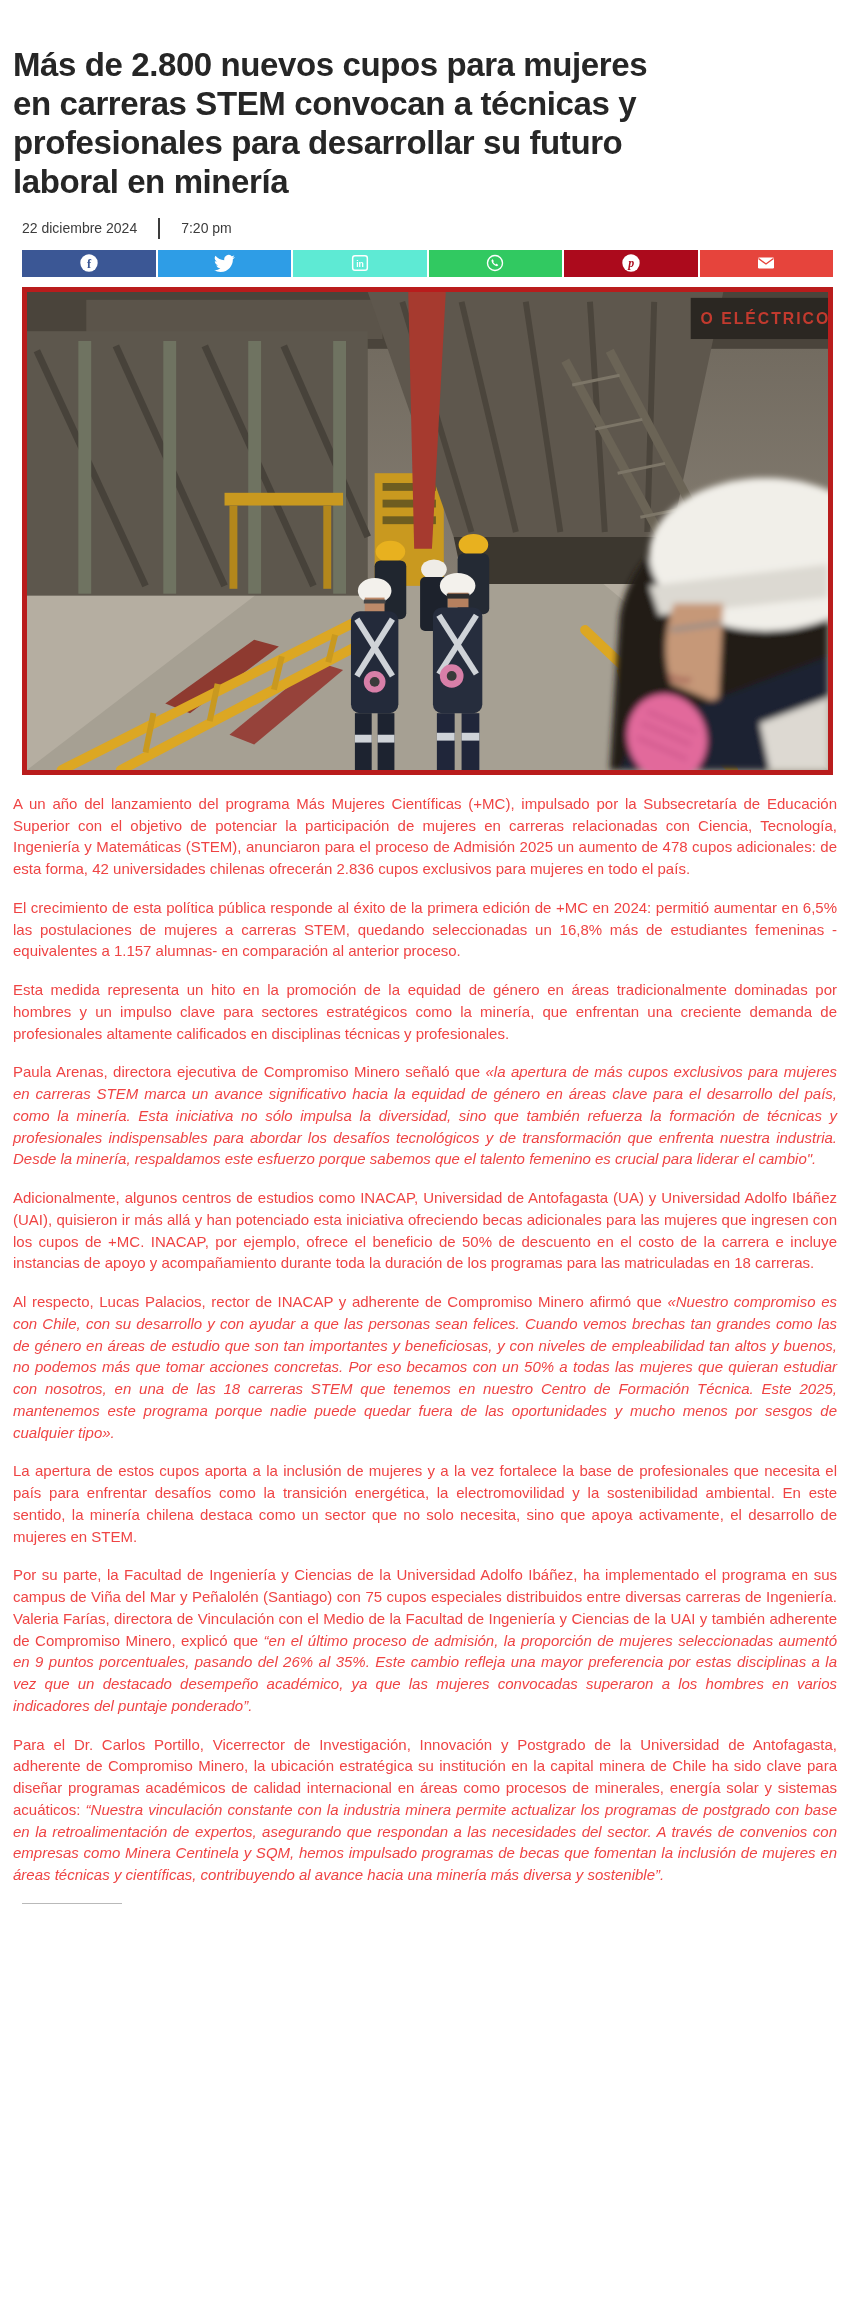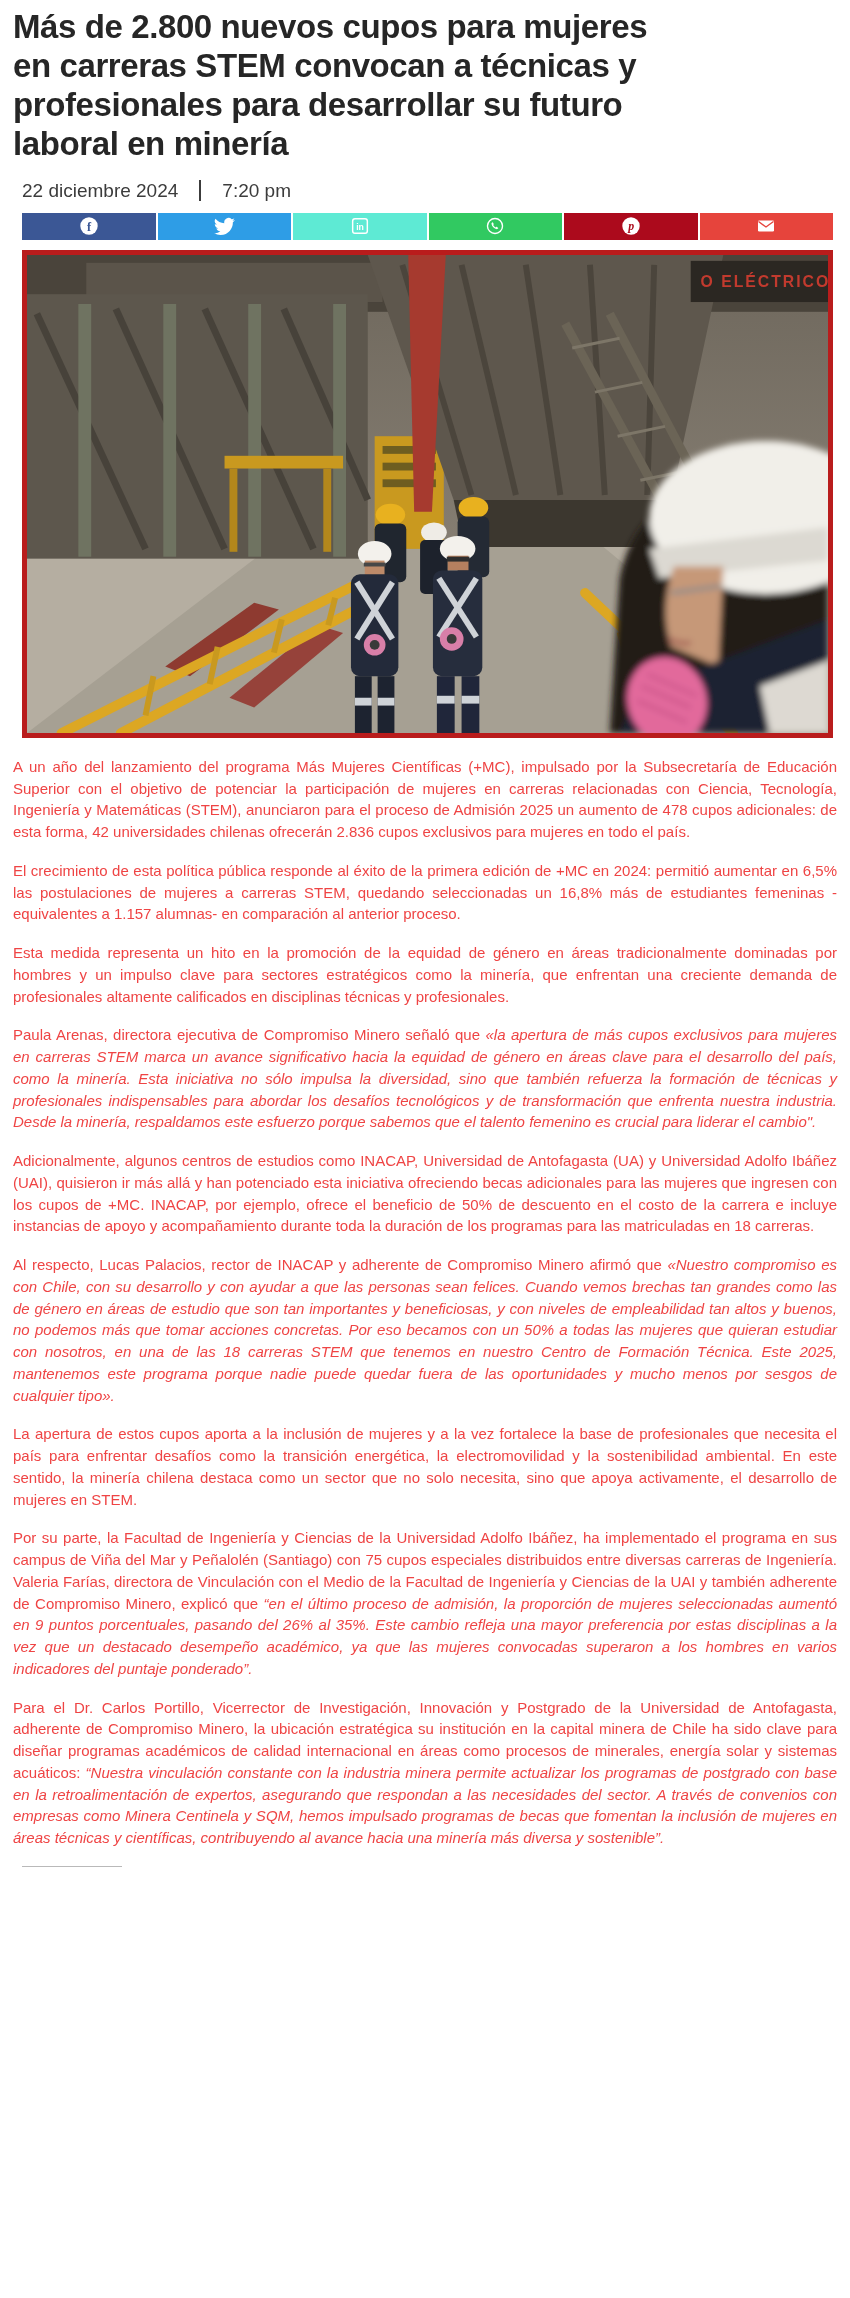--- a/index.html
+++ b/index.html
@@ -1,29 +1,29 @@
 <!DOCTYPE html>
 <html lang="es"><head>
 <meta charset="utf-8">
 <style>
   html,body{margin:0;padding:0;}
   body{
     width:850px;height:2298px;background:#ffffff;overflow:hidden;
     font-family:"Liberation Sans", sans-serif;
     -webkit-font-smoothing:antialiased;
   }
-  .wrap{padding:8px 13px 0 13px;}
+  .wrap{padding:8px 13px 0 13px;margin-top:38px;}
   h1.title{
     margin:0;width:660px;
     font-size:33px;line-height:1.18;font-weight:800;
     color:#262626;letter-spacing:-0.4px;
   }
   .meta{
     margin:16px 0 0 9px;display:flex;align-items:center;gap:21px;
-    font-size:19px;color:#3c3c3c;
+    font-size:14px;color:#3c3c3c;
   }
   .meta .sep{width:2px;height:21px;background:#3c3c3c;}
   .share-row{margin:11px 0 0 9px;width:811px;display:flex;gap:2px;}
   .share-btn{
     flex:1;height:27px;display:flex;align-items:center;justify-content:center;
     text-decoration:none;cursor:pointer;
   }
   .share-btn svg{display:block;}
   .photo{
     margin:10px 0 0 9px;width:811px;height:488px;overflow:hidden;

